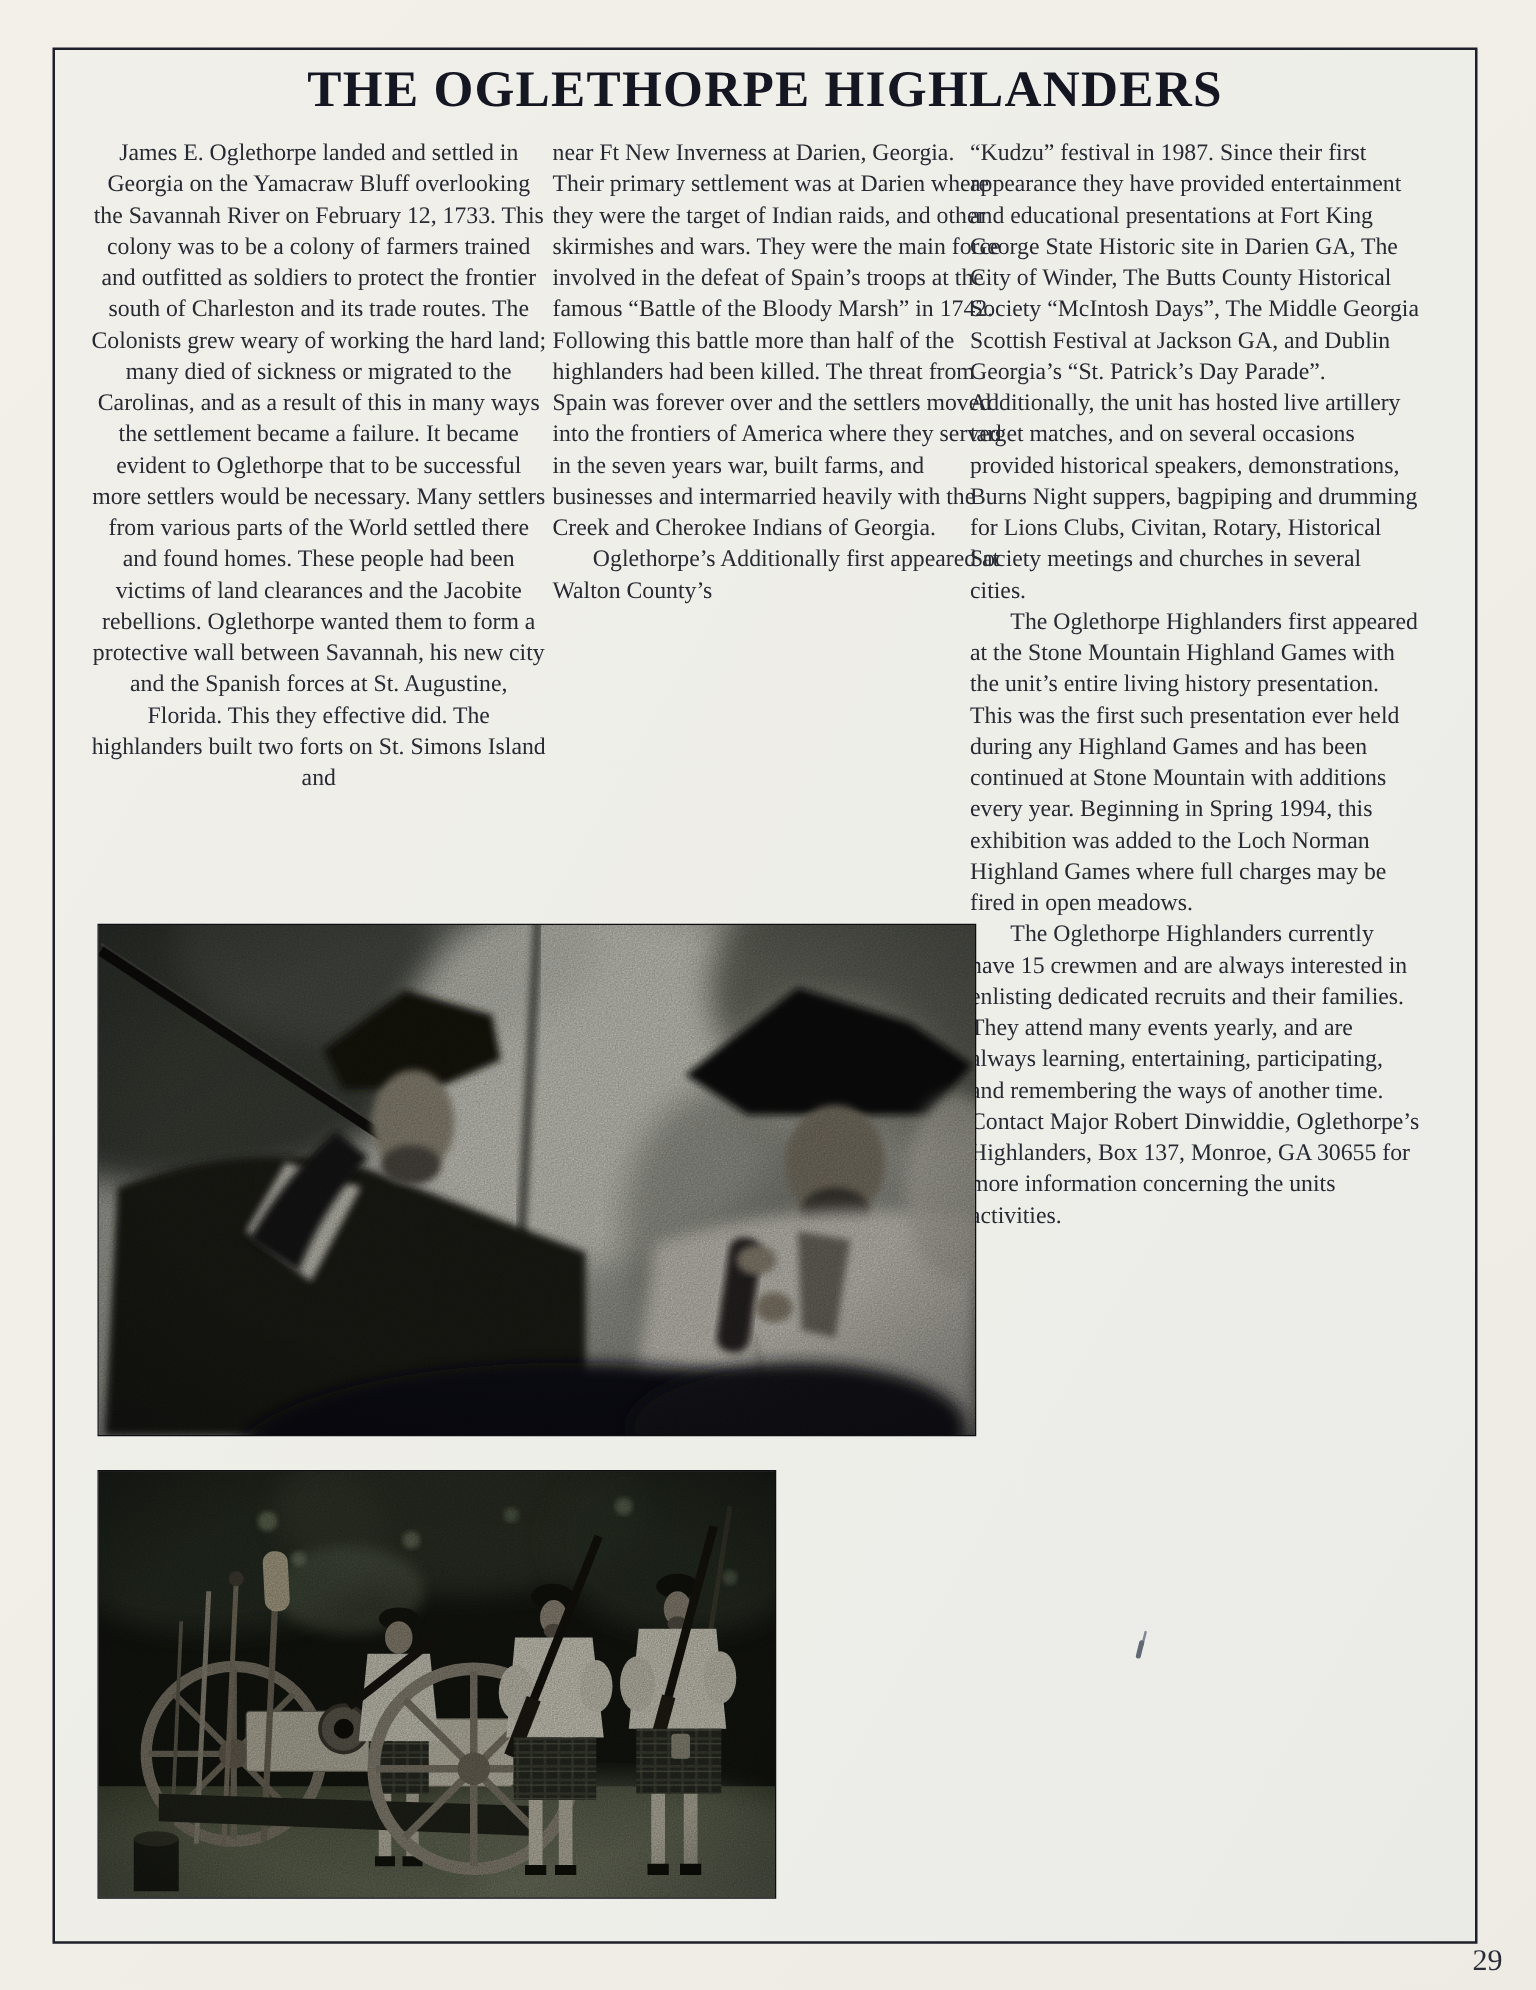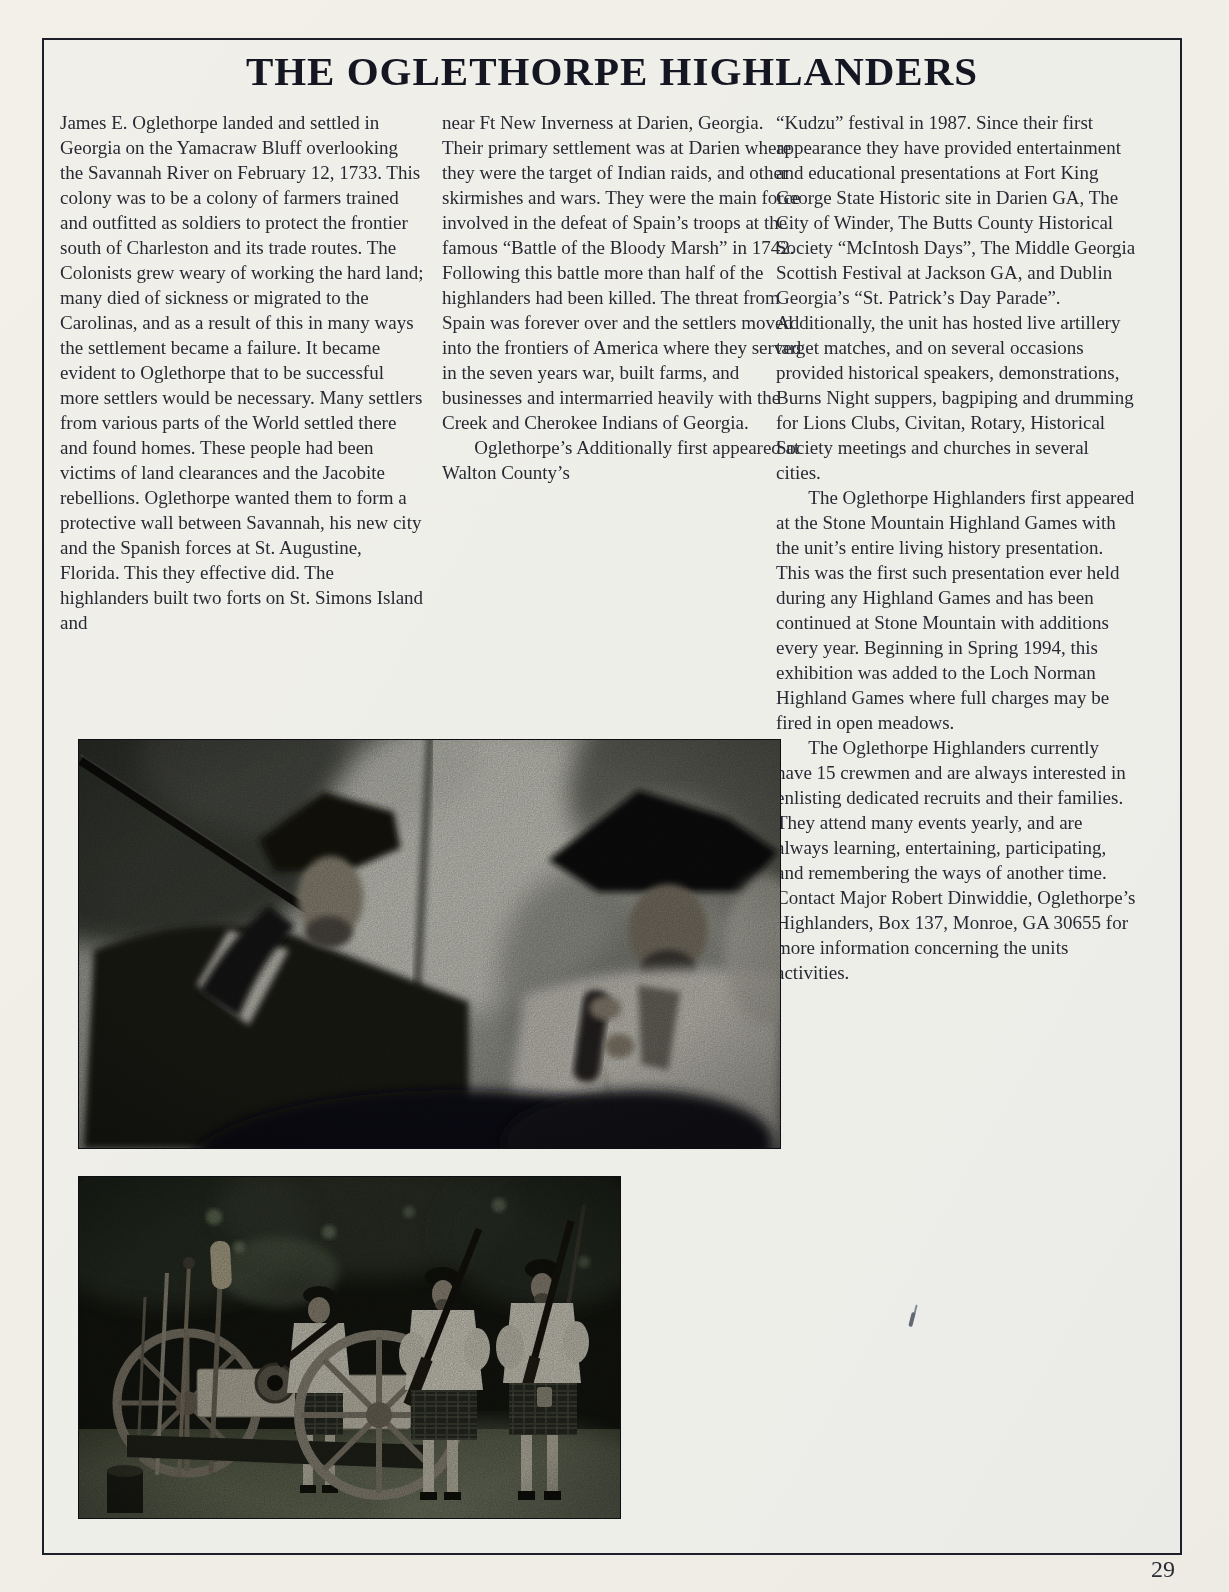--- a/index.html
+++ b/index.html
@@ -43,21 +43,21 @@
   .col p{margin:0;}
   .col p.indent{text-indent:1.7em;}
   .photo{
     position:absolute;
     outline:1px solid #0d0d12;
     overflow:hidden;
     background:#15151a;
   }
   .photo svg{display:block;width:100%;height:100%;}
   .pageno{
-    position:absolute;left:1151px;top:1556px;
+    position:absolute;left:1178px;top:1556px;
     font-size:24px;color:#2a2c36;
   }
   .speck{
     position:absolute;left:910px;top:1312px;width:4px;height:15px;
     background:#4a5160;border-radius:2px;transform:rotate(14deg);
     box-shadow:1px -9px 0 -1px #707a8a;opacity:.85;
   }
 </style>
 </head>
 <body>
@@ -66,21 +66,21 @@
 
   <div class="ghost-header">SCOTTISH HERITAGE CENTER</div>
   <div class="bleed" style="left:830px;top:125px;width:335px;height:990px;opacity:.22;"></div>
   <div class="bleed" style="left:62px;top:215px;width:370px;height:470px;opacity:.16;"></div>
   <div class="bleed" style="left:852px;top:1165px;width:305px;height:235px;opacity:.45;"></div>
 
   <div class="frame"></div>
 
   <h1 class="title">THE OGLETHORPE HIGHLANDERS</h1>
 
-  <div class="col" style="left:60px;width:366px;">
+  <div class="col" style="left:72px;width:366px;text-align:center;">
     <p>James E. Oglethorpe landed and settled in Georgia on the Yamacraw Bluff overlooking the Savannah River on February 12, 1733.  This colony was to be a colony of farmers trained and outfitted as soldiers to protect the frontier south of Charleston and its trade routes.  The Colonists grew weary of working the hard land; many died of sickness or migrated to the Carolinas, and as a result of this in many ways the settlement became a failure.  It became evident to Oglethorpe that to be successful more settlers would be necessary.  Many settlers from various parts of the World settled there and found homes.  These people had been victims of land clearances and the Jacobite rebellions.  Oglethorpe wanted them to form a protective wall between Savannah, his new city and the Spanish forces at St. Augustine, Florida.  This they effective did.  The highlanders built two forts on St. Simons Island and</p>
   </div>
 
   <div class="col" style="left:442px;width:360px;">
     <p>near Ft New Inverness at Darien, Georgia.  Their primary settlement was at Darien where they were the target of Indian raids, and other skirmishes and wars.  They were the main force involved in the defeat of Spain’s troops at the famous “Battle of the Bloody Marsh” in 1742.  Following this battle more than half of the highlanders had been killed.  The threat from Spain was forever over and the settlers moved into the frontiers of America where they served in the seven years war, built farms, and businesses and intermarried heavily with the Creek and Cherokee Indians of Georgia.</p>
     <p class="indent">Oglethorpe’s Additionally first appeared at Walton County’s</p>
   </div>
 
   <div class="col" style="left:776px;width:360px;">
     <p>“Kudzu” festival in 1987.  Since their first  appearance they have provided entertainment and educational presentations at Fort King George State Historic site in Darien GA, The City of Winder, The Butts County Historical Society “McIntosh Days”, The Middle Georgia Scottish Festival at Jackson GA, and Dublin Georgia’s “St. Patrick’s Day Parade”.  Additionally, the unit has hosted live artillery target matches, and on several occasions provided historical speakers, demonstrations, Burns Night suppers, bagpiping and drumming for Lions Clubs, Civitan, Rotary, Historical Society meetings and churches in several cities.</p>

